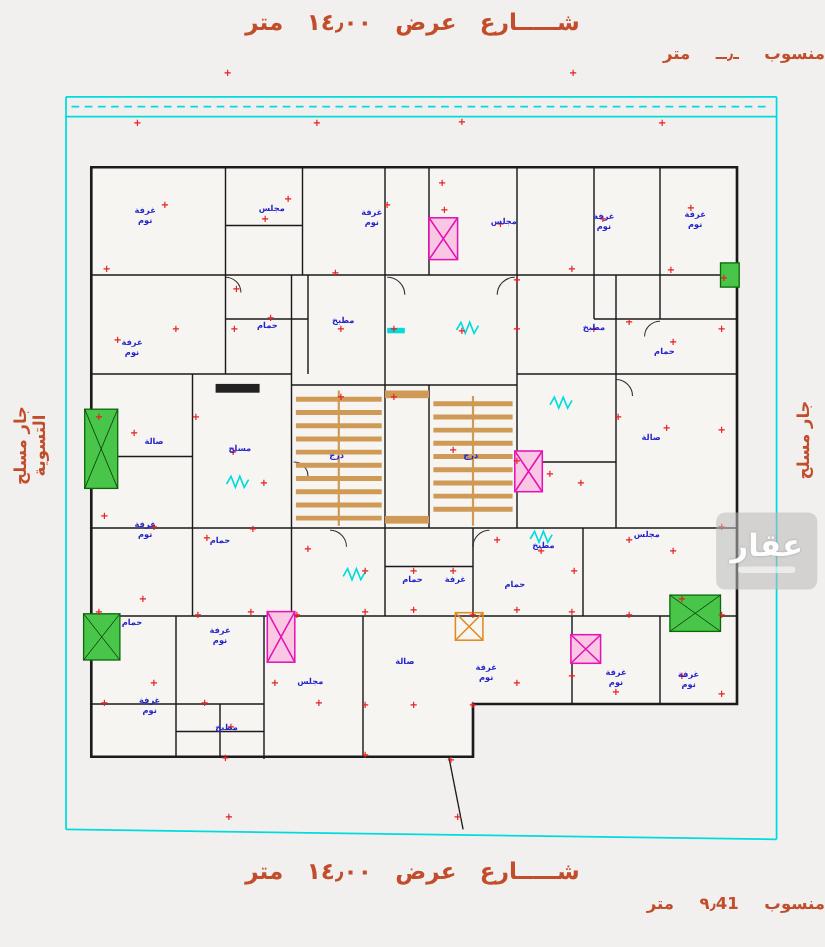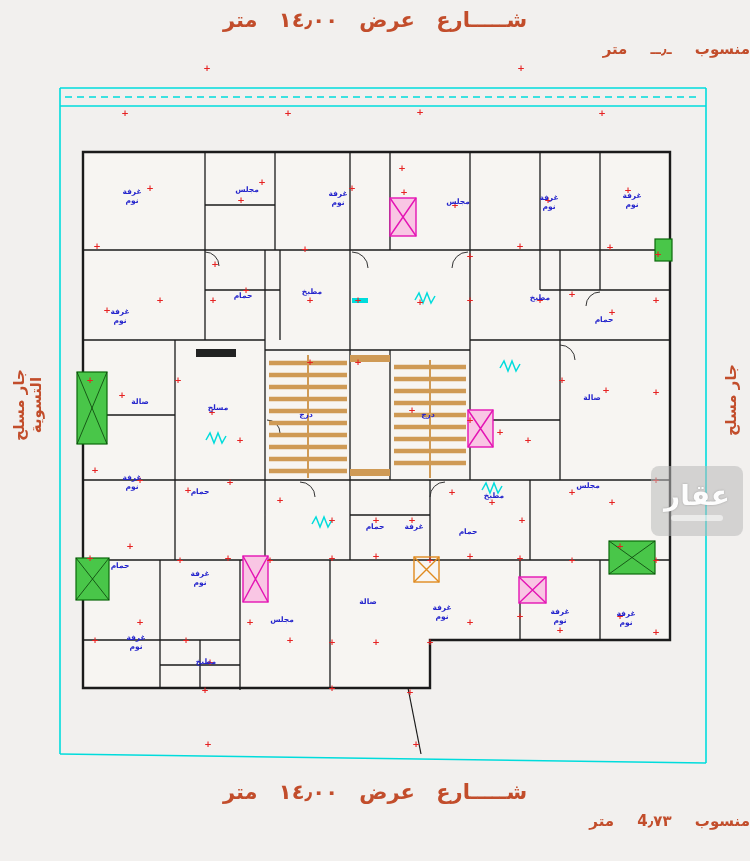--- a/index.html
+++ b/index.html
@@ -362,21 +362,21 @@
 
   <div id="watermark">
     <div class="wm-text">عقار</div>
     <div class="wm-sub"></div>
   </div>
 
   <div class="street-label" style="top:8px">شـــــارع عرض ١٤٫٠٠ متر</div>
   <div class="level-label" style="top:40px">منسوب ـ٫ــ متر</div>
 
   <div class="street-label" style="top:780px">شـــــارع عرض ١٤٫٠٠ متر</div>
-  <div class="level-label" style="top:812px">منسوب 4٫٧٣ متر</div>
+  <div class="level-label" style="top:812px">منسوب ٩٫41 متر</div>
 
   <div class="side-label" style="left:28px;top:405px">
     <div>جار مسلح</div>
     <div>التسوية</div>
   </div>
 
   <div class="side-label" style="left:731px;top:400px">جار مسلح</div>
 
 </div>
 

